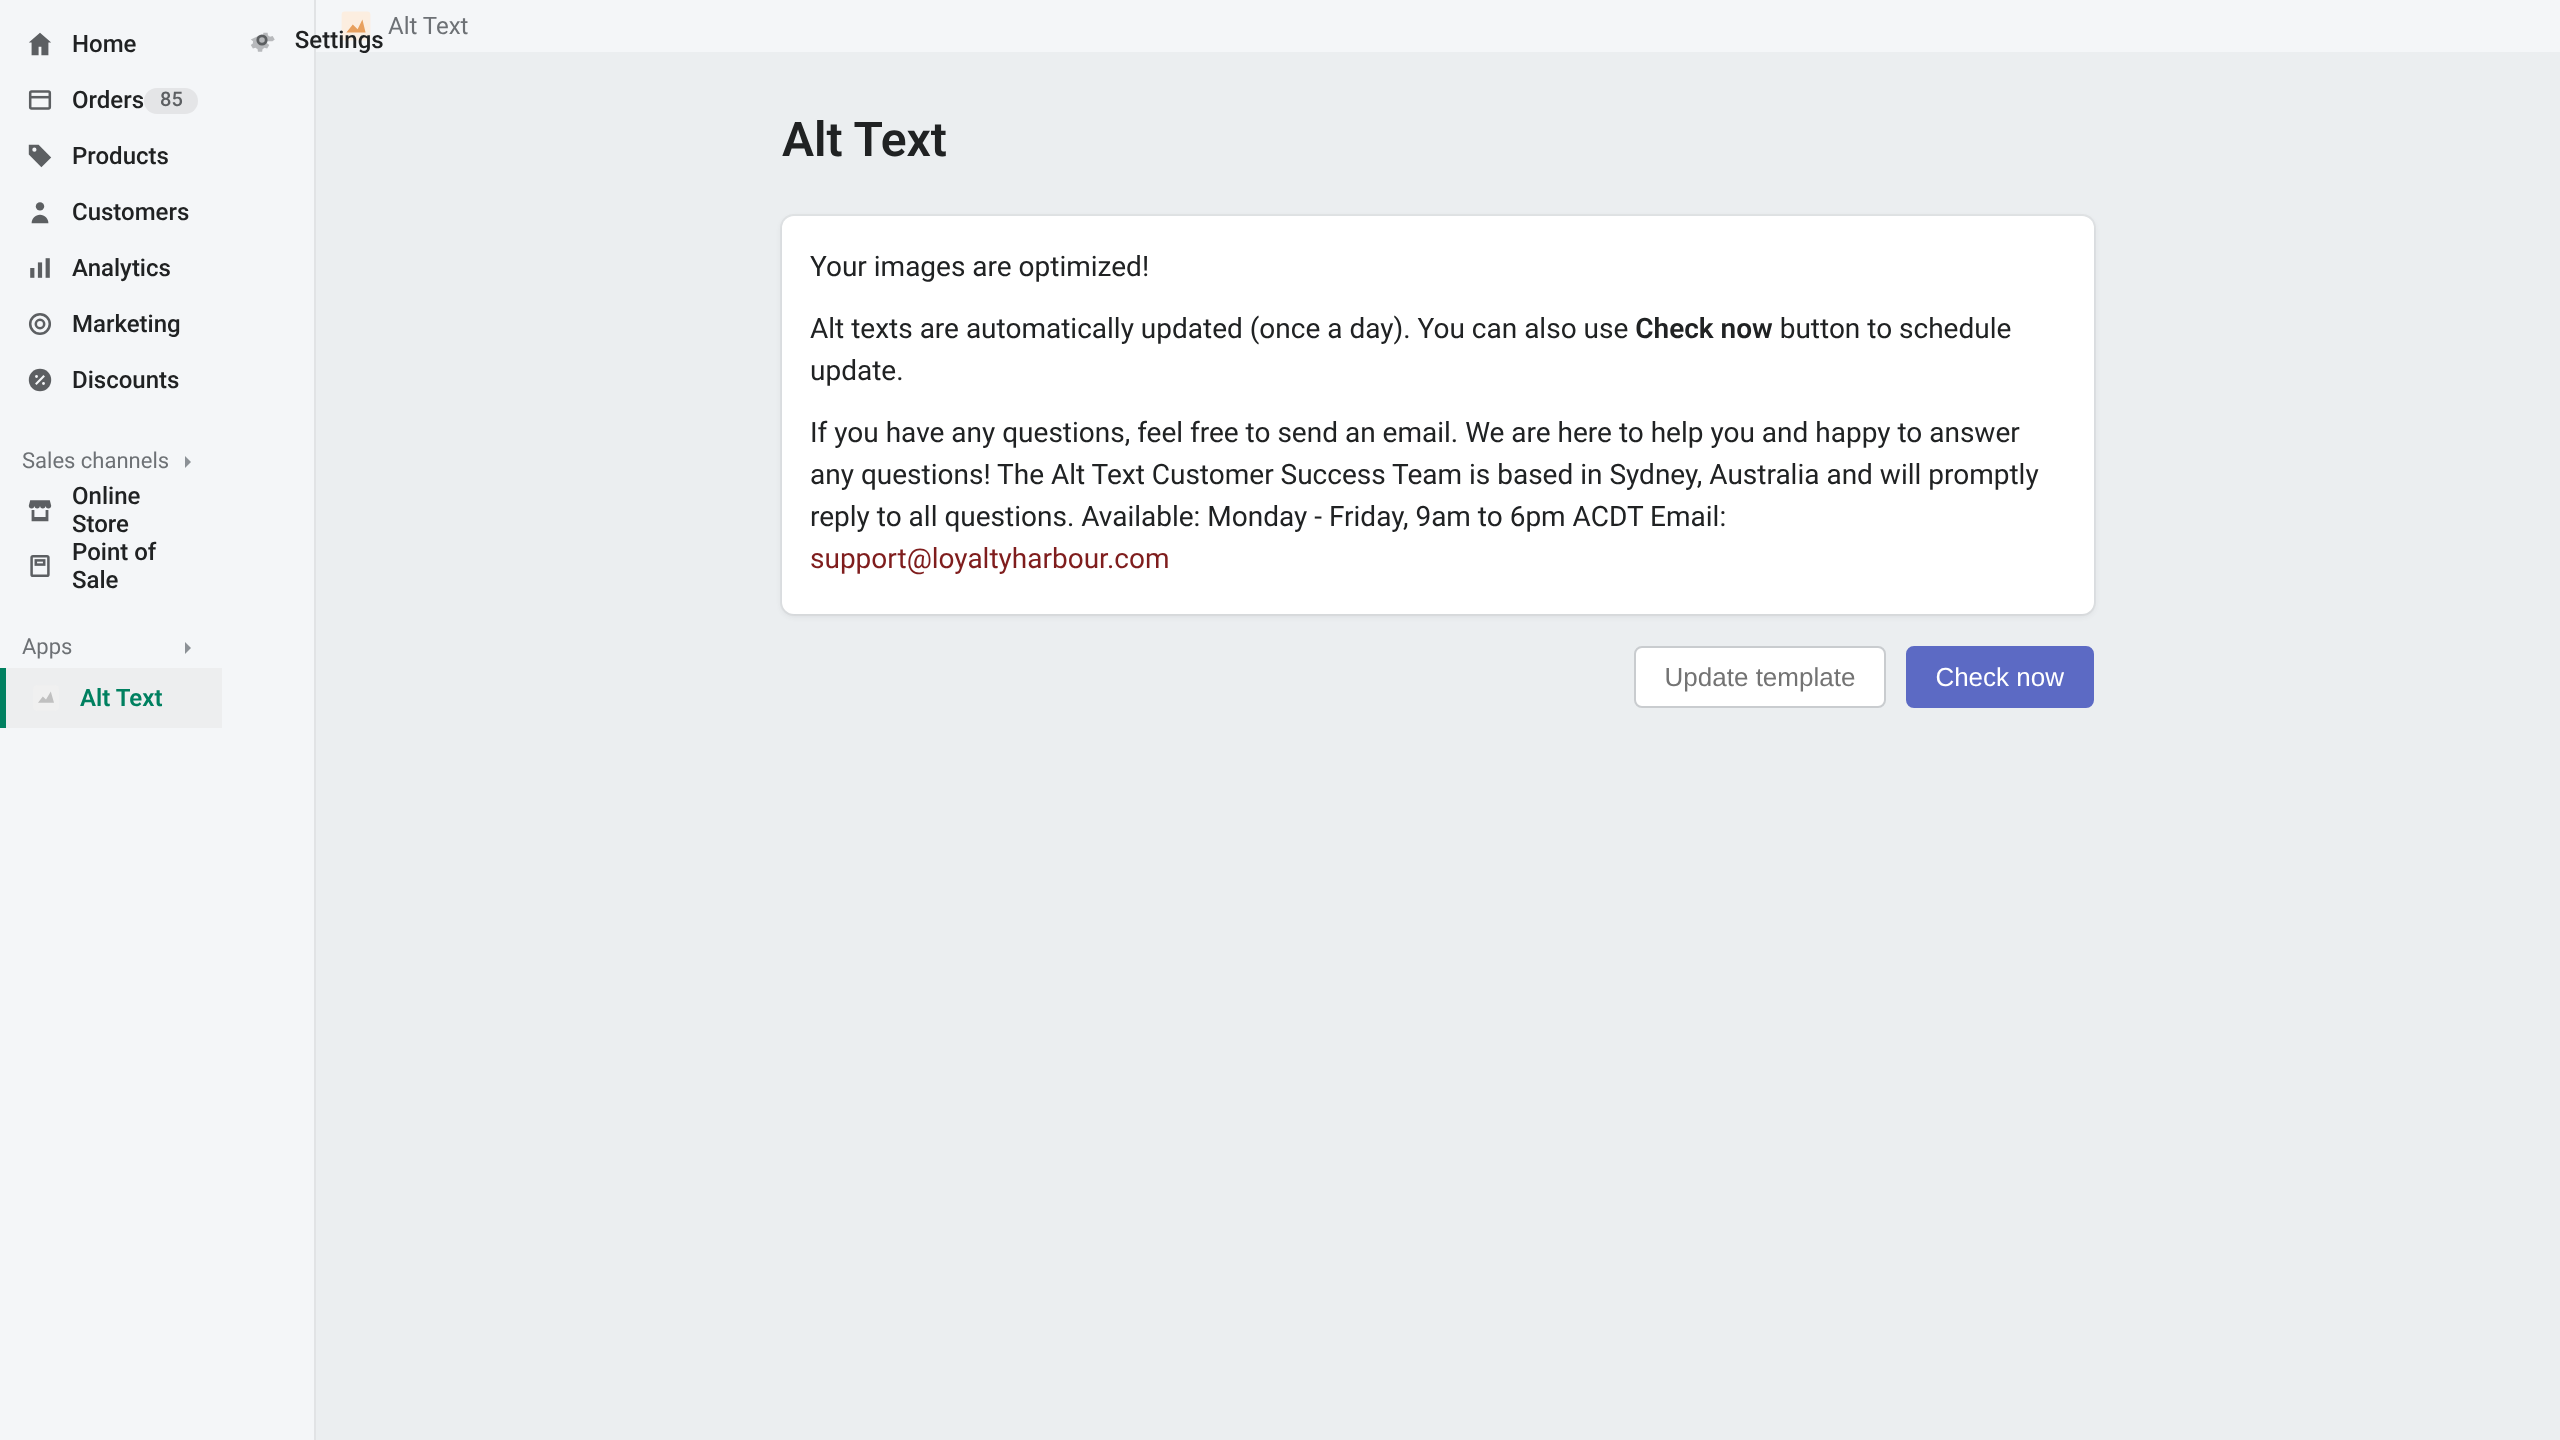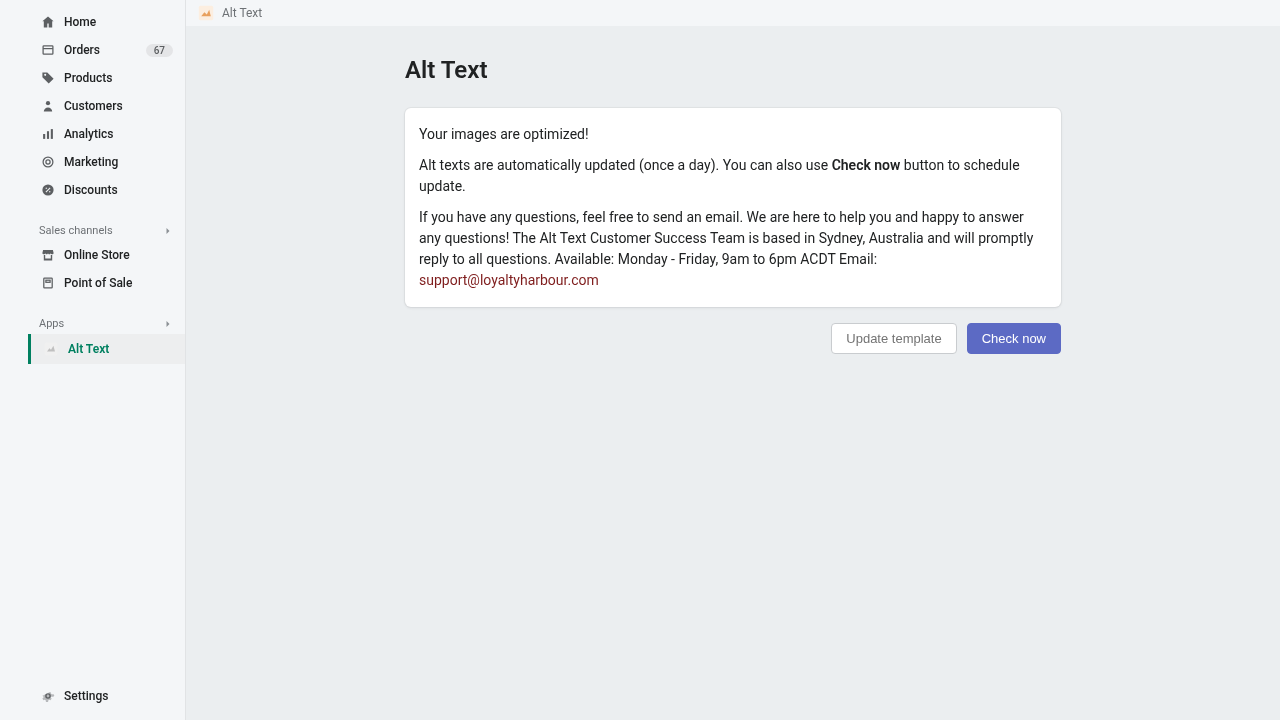--- a/index.html
+++ b/index.html
@@ -9,23 +9,22 @@
       width: 1280px;
       height: 720px;
       overflow: hidden;
       display: flex;
     }
     .sidebar {
       width: 158px;
       background: #f4f6f8;
       border-right: 1px solid #e1e3e5;
       display: flex;
-      flex-direction: column;
+      flex-direction: row;
       position: relative;
-      margin-left: 28px;
     }
     .sidebar-main {
       padding-top: 8px;
       flex: 1;
     }
     .nav-item {
       display: flex;
       align-items: center;
       padding: 4px 12px;
       font-size: 12px;
@@ -205,21 +204,21 @@
       <span class="label">Home</span>
     </div>
     <div class="nav-item">
       <span class="icon">
         <svg width="14" height="14" viewBox="0 0 20 20" fill="none" stroke="currentColor" stroke-width="1.8">
             <rect x="3" y="4" width="14" height="12" rx="1"></rect>
             <path d="M3 8h14"></path>
           </svg>
       </span>
       <span class="label">Orders</span>
-      <span class="badge">67</span>
+      <span class="badge">85</span>
     </div>
     <div class="nav-item">
       <span class="icon">
         <svg width="14" height="14" viewBox="0 0 20 20" fill="currentColor">
             <path d="M2 2h7l9 9-7 7-9-9V2zm4 5a1.5 1.5 0 100-3 1.5 1.5 0 000 3z"></path>
           </svg>
       </span>
       <span class="label">Products</span>
     </div>
     <div class="nav-item">

